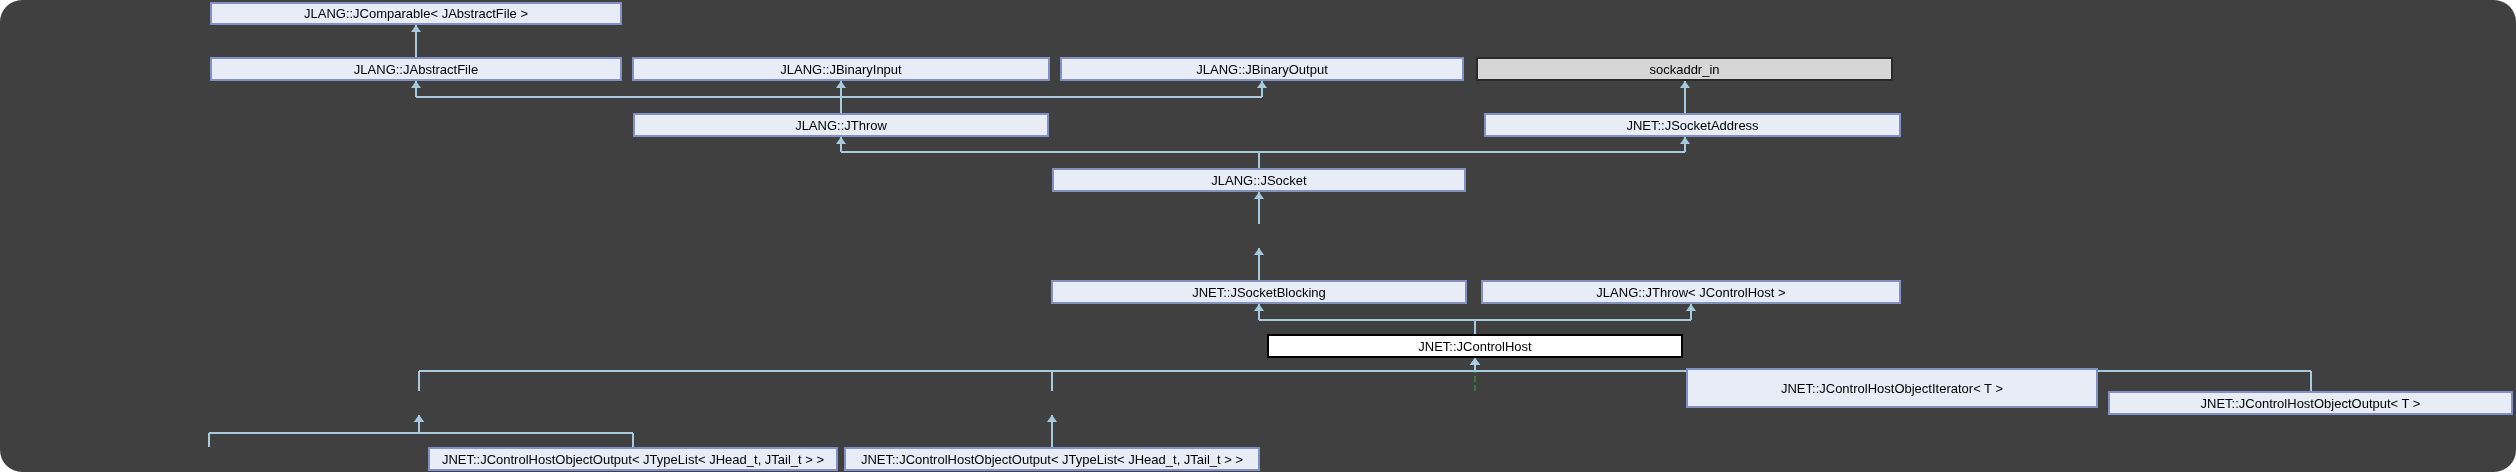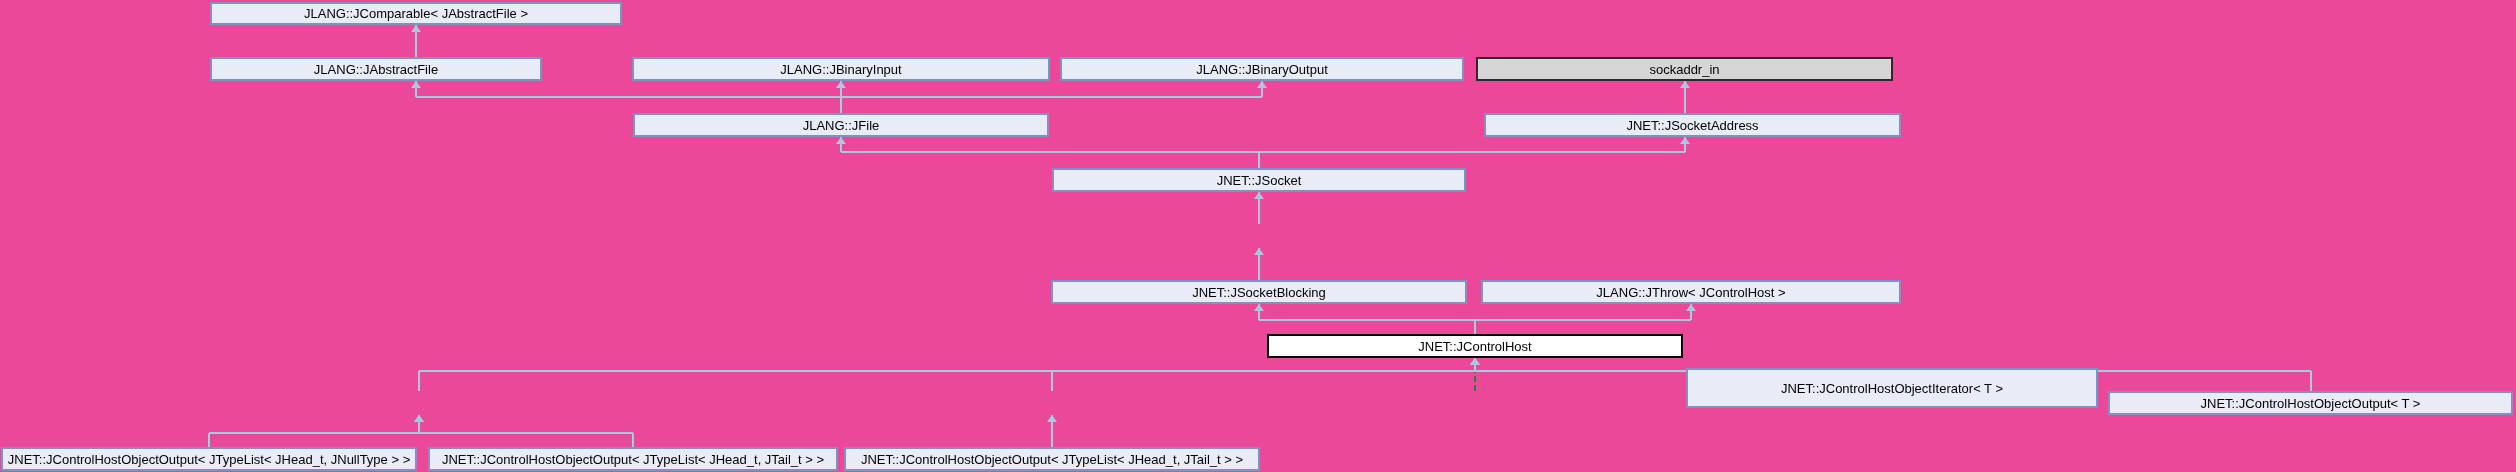--- a/index.html
+++ b/index.html
@@ -26,21 +26,21 @@
   .arrow{
     position:absolute;z-index:3;
     width:0;height:0;
     border-left:5px solid transparent;
     border-right:5px solid transparent;
   }
 </style>
 </head>
 <body>
 
-<div id="canvas" style="background: #ec4899;">
+<div id="canvas" style="background: #404040; border-radius: 22px;">
     <div class="seg" style="left: 415px; top: 25px; height: 32px; width: 2px; background: rgb(166, 202, 222);"></div>
     <div class="arrow" style="left: 411px; top: 25px; border-bottom: 7px solid rgb(166, 202, 222);"></div>
     <div class="seg" style="left: 840px; top: 97px; height: 16px; width: 2px; background: rgb(166, 202, 222);"></div>
     <div class="seg" style="left: 416px; top: 96px; width: 425px; height: 2px; background: rgb(166, 202, 222);"></div>
     <div class="seg" style="left: 415px; top: 81px; height: 16px; width: 2px; background: rgb(166, 202, 222);"></div>
     <div class="arrow" style="left: 411px; top: 81px; border-bottom: 7px solid rgb(166, 202, 222);"></div>
     <div class="seg" style="left: 840px; top: 81px; height: 32px; width: 2px; background: rgb(166, 202, 222);"></div>
     <div class="arrow" style="left: 836px; top: 81px; border-bottom: 7px solid rgb(166, 202, 222);"></div>
     <div class="seg" style="left: 840px; top: 97px; height: 16px; width: 2px; background: rgb(166, 202, 222);"></div>
     <div class="seg" style="left: 841px; top: 96px; width: 421px; height: 2px; background: rgb(166, 202, 222);"></div>
@@ -90,28 +90,27 @@
     <div class="seg" style="left: 209px; top: 432px; width: 209.5px; height: 2px; background: rgb(166, 202, 222);"></div>
     <div class="seg" style="left: 417.5px; top: 415px; height: 18px; width: 2px; background: rgb(166, 202, 222);"></div>
     <div class="arrow" style="left: 413.5px; top: 415px; border-bottom: 7px solid rgb(166, 202, 222);"></div>
     <div class="seg" style="left: 632px; top: 433px; height: 14px; width: 2px; background: rgb(166, 202, 222);"></div>
     <div class="seg" style="left: 418.5px; top: 432px; width: 214.5px; height: 2px; background: rgb(166, 202, 222);"></div>
     <div class="seg" style="left: 417.5px; top: 415px; height: 18px; width: 2px; background: rgb(166, 202, 222);"></div>
     <div class="arrow" style="left: 413.5px; top: 415px; border-bottom: 7px solid rgb(166, 202, 222);"></div>
     <div class="seg" style="left: 1050.5px; top: 415px; height: 32px; width: 2px; background: rgb(166, 202, 222);"></div>
     <div class="arrow" style="left: 1046.5px; top: 415px; border-bottom: 7px solid rgb(166, 202, 222);"></div>
     <div class="node" style="left: 210px; top: 2px; width: 412px; height: 23px;">JLANG::JComparable&lt; JAbstractFile &gt;</div>
-    <div class="node" style="left: 210px; top: 57px; width: 332px; height: 24px;">JLANG::JAbstractFile</div>
+    <div class="node" style="left: 210px; top: 57px; width: 412px; height: 24px;">JLANG::JAbstractFile</div>
     <div class="node" style="left: 632px; top: 57px; width: 418px; height: 24px;">JLANG::JBinaryInput</div>
     <div class="node" style="left: 1060px; top: 57px; width: 404px; height: 24px;">JLANG::JBinaryOutput</div>
     <div class="node external" style="left: 1476px; top: 57px; width: 417px; height: 24px;">sockaddr_in</div>
-    <div class="node" style="left: 633px; top: 113px; width: 416px; height: 24px;">JLANG::JFile</div>
+    <div class="node" style="left: 633px; top: 113px; width: 416px; height: 24px;">JLANG::JThrow</div>
     <div class="node" style="left: 1476px; top: 113px; width: 417px; height: 24px; margin-left: 8px;">JNET::JSocketAddress</div>
-    <div class="node" style="left: 1052px; top: 168px; width: 414px; height: 24px;">JNET::JSocket</div>
+    <div class="node" style="left: 1052px; top: 168px; width: 414px; height: 24px;">JLANG::JSocket</div>
     <div class="node" style="left: 1051px; top: 280px; width: 416px; height: 24px;">JNET::JSocketBlocking</div>
     <div class="node current" style="left: 1267px; top: 334px; width: 416px; height: 24px;">JNET::JControlHost</div>
     <div class="node" style="left: 1481px; top: 280px; width: 420px; height: 24px;">JLANG::JThrow&lt; JControlHost &gt;</div>
     <div class="node" style="left: 1686px; top: 368px; width: 412px; height: 40px;">JNET::JControlHostObjectIterator&lt; T &gt;</div>
     <div class="node" style="left: 2108px; top: 391px; width: 405px; height: 24px;">JNET::JControlHostObjectOutput&lt; T &gt;</div>
-    <div class="node" style="left: 1px; top: 447px; width: 416px; height: 24px;">JNET::JControlHostObjectOutput&lt; JTypeList&lt; JHead_t, JNullType &gt; &gt;</div>
     <div class="node" style="left: 428px; top: 447px; width: 410px; height: 24px;">JNET::JControlHostObjectOutput&lt; JTypeList&lt; JHead_t, JTail_t &gt; &gt;</div>
     <div class="node" style="left: 844px; top: 447px; width: 416px; height: 24px;">JNET::JControlHostObjectOutput&lt; JTypeList&lt; JHead_t, JTail_t &gt; &gt;</div>
   </div>
 
 </body></html>

